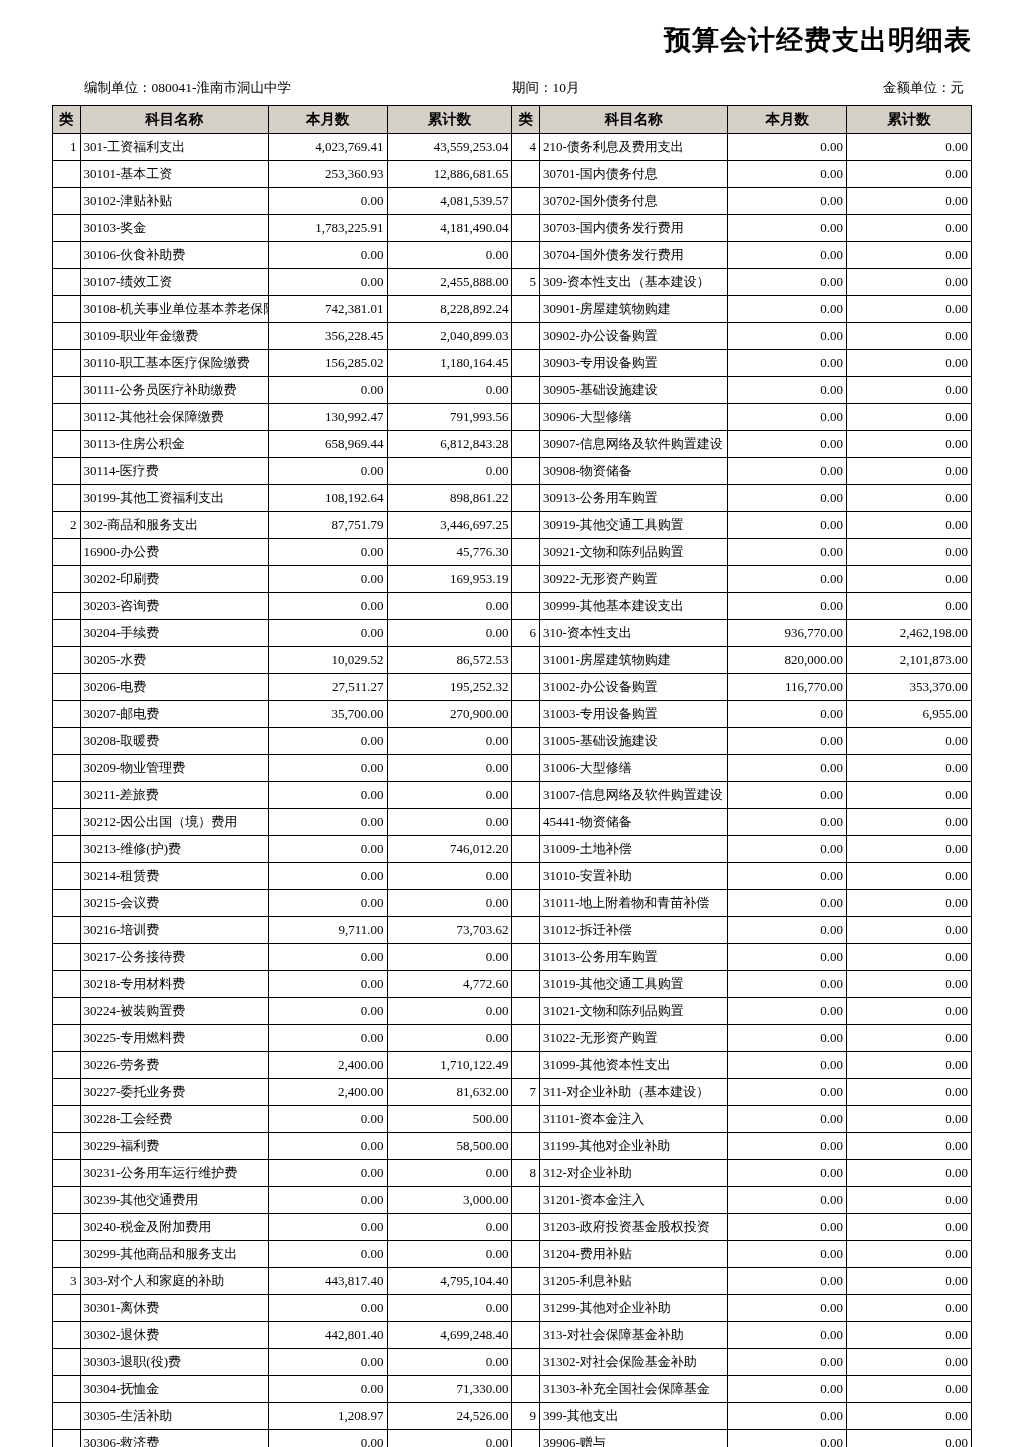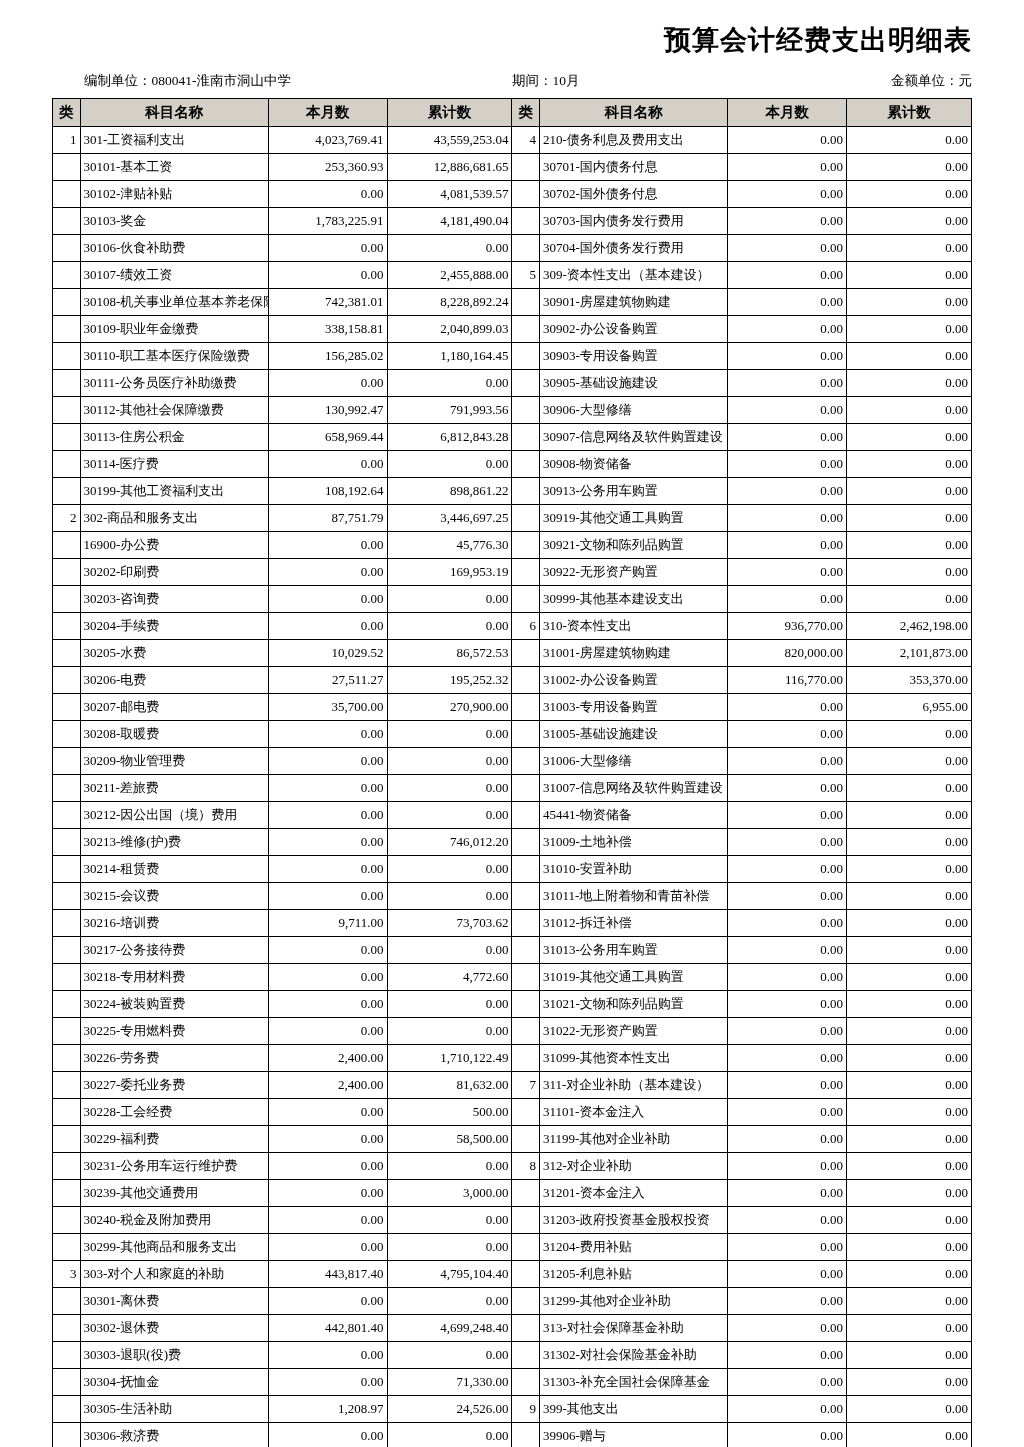--- a/index.html
+++ b/index.html
@@ -28,37 +28,37 @@
     font-weight: bold;
     letter-spacing: 1px;
     padding-top: 22px;
     padding-bottom: 6px;
     font-family: "Liberation Serif", "DejaVu Serif", serif;
   }
   .meta-row {
     position: relative;
     height: 26px;
     font-size: 13.5px;
-    margin-top: 6px;
+    margin-top: 13px;
   }
   .meta-unit {
     position: absolute;
     left: 32px;
     top: 2px;
     white-space: nowrap;
   }
   .meta-period {
     position: absolute;
     left: 460px;
     top: 2px;
     white-space: nowrap;
   }
   .meta-amount {
     position: absolute;
-    right: 0px;
+    right: 8px;
     top: 2px;
     white-space: nowrap;
     text-align: center;
   }
 
   table.ledger {
     border-collapse: collapse;
     width: 920px;
     table-layout: fixed;
     margin-top: 2px;
@@ -204,21 +204,21 @@
           <td class="num">742,381.01</td>
           <td class="num">8,228,892.24</td>
           <td class="cat"></td>
           <td class="name">30901-房屋建筑物购建</td>
           <td class="num">0.00</td>
           <td class="num">0.00</td>
         </tr>
         <tr>
           <td class="cat"></td>
           <td class="name">30109-职业年金缴费</td>
-          <td class="num">338,158.81</td>
+          <td class="num">356,228.45</td>
           <td class="num">2,040,899.03</td>
           <td class="cat"></td>
           <td class="name">30902-办公设备购置</td>
           <td class="num">0.00</td>
           <td class="num">0.00</td>
         </tr>
         <tr>
           <td class="cat"></td>
           <td class="name">30110-职工基本医疗保险缴费</td>
           <td class="num">156,285.02</td>

